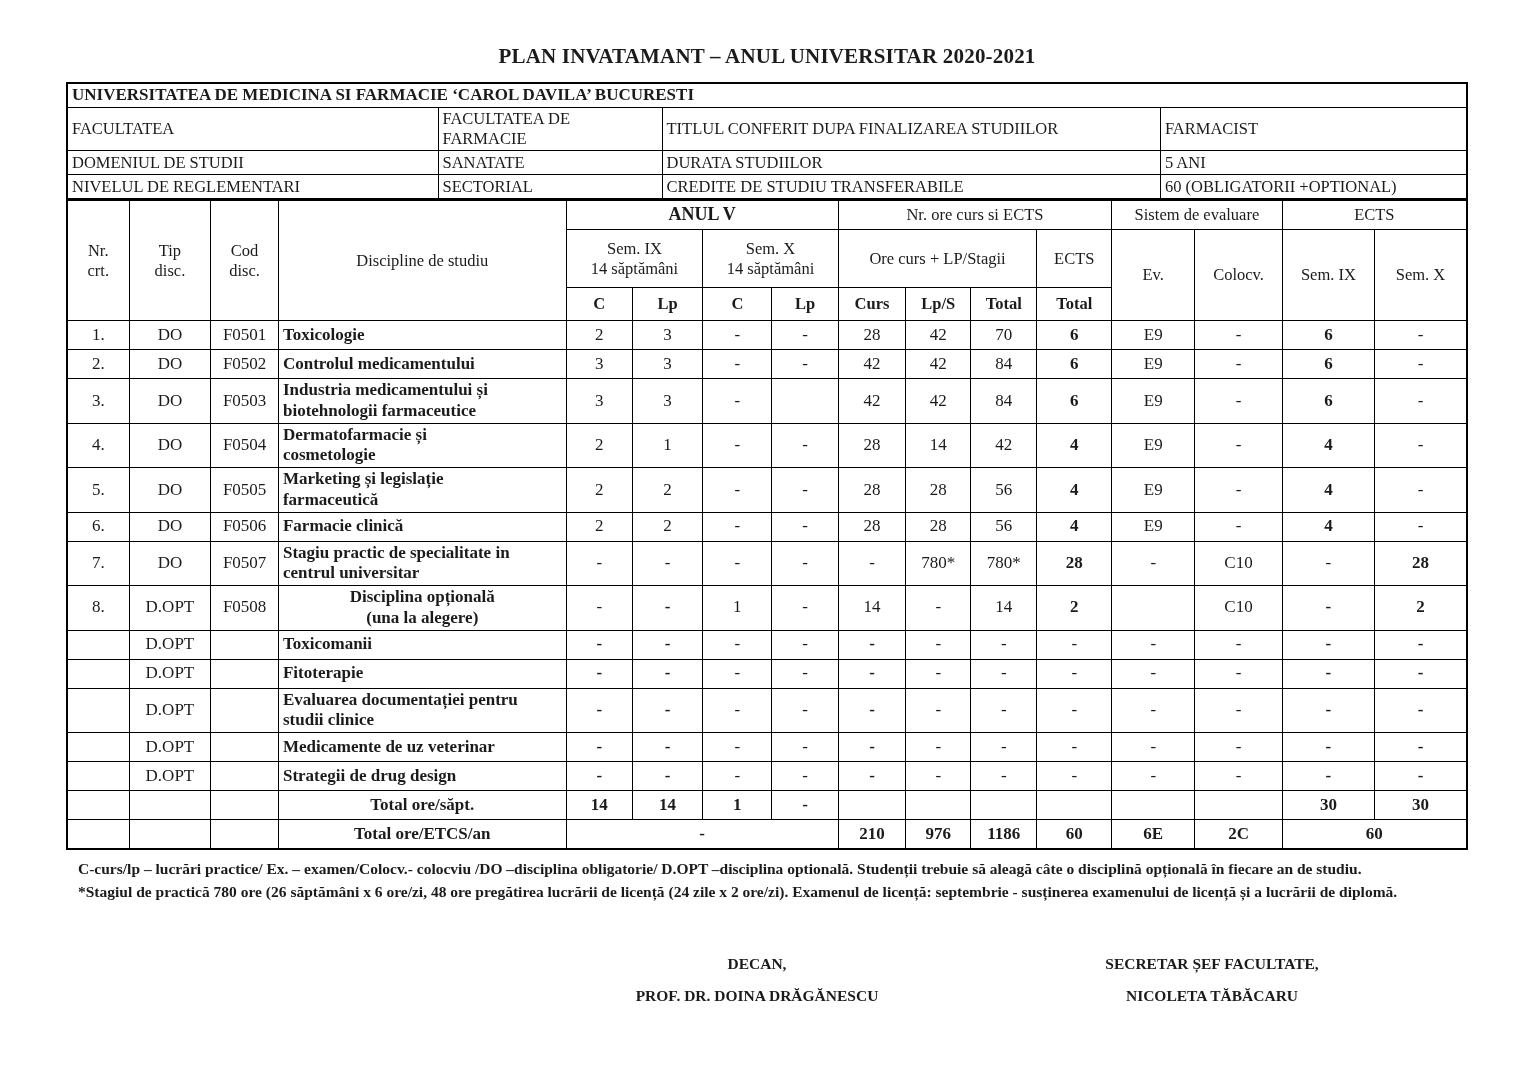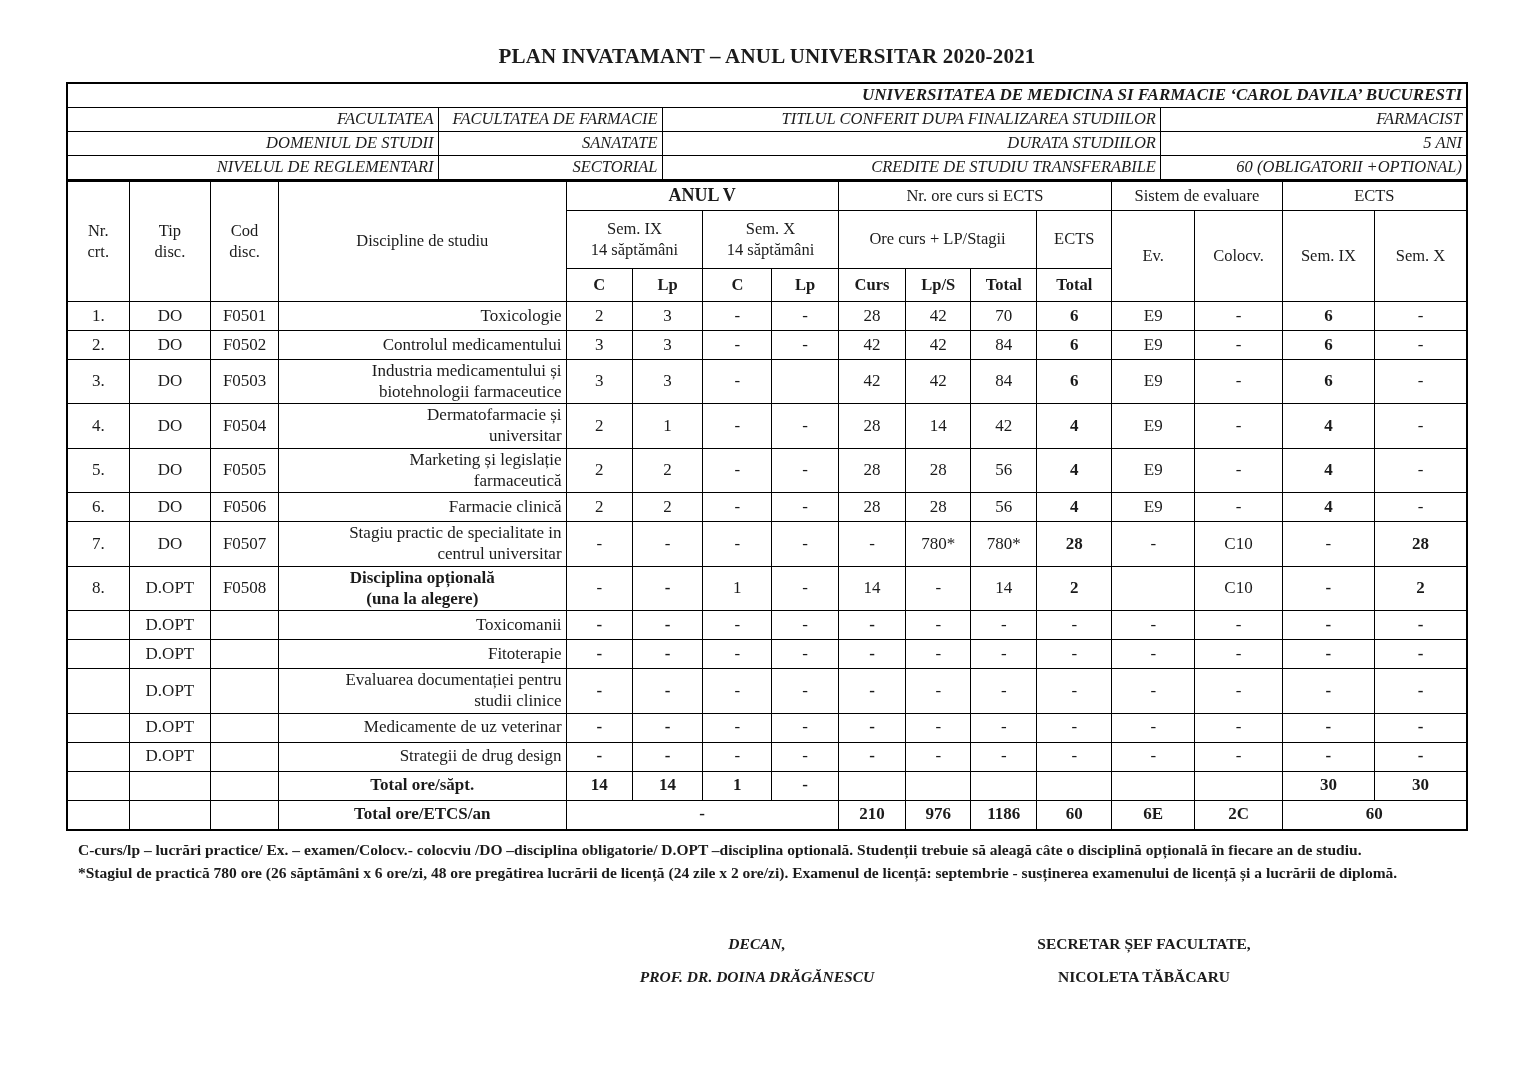--- a/index.html
+++ b/index.html
@@ -22,36 +22,36 @@
   table.info-table{border:2px solid #000;}
   table.main-table{border:2px solid #000;margin-top:-1px;}
   td,th{
     border:1px solid #000;
     padding:1px 4px;
     font-size:16.5px;
     line-height:1.22;
     vertical-align:middle;
     overflow:hidden;
   }
-  .info-table td{text-align:right;height:21px;font-style:italic;}
+  .info-table td{text-align:left;height:21px;}
   .info-table .uni{font-weight:bold;font-size:17px;}
   .main-table th{font-weight:normal;text-align:center;padding:1px 3px;}
   .main-table td{text-align:center;height:26px;font-size:17px;}
-  .main-table td.disc{text-align:right;}
+  .main-table td.disc{text-align:left;font-weight:bold;}
   .b{font-weight:bold !important;}
   .big{font-size:18px;}
   .pre{white-space:pre-line;}
   .hdr-sub th{height:30px;font-weight:bold;}
   .hdr-top th{height:26px;}
   .footnotes{margin-top:7px;font-size:15.5px;line-height:1.5;padding-left:12px;font-weight:bold;}
   .signatures{position:relative;height:90px;margin-top:44px;font-weight:bold;font-size:15.5px;}
   .sig{position:absolute;text-align:center;transform:translateX(-50%);line-height:2.1;white-space:nowrap;}
   .sig1{left:295px;}
-  .sig2{left:691px;font-style:italic;}
-  .sig3{left:1078px;}
+  .sig2{left:691px;}
+  .sig3{left:1146px;}
 </style>
 </head>
 <body>
 
 <div class="page">
   <div class="content">
 
     <div class="doc-title">PLAN INVATAMANT – ANUL UNIVERSITAR 2020-2021</div>
 
     <table class="info-table">
@@ -196,21 +196,21 @@
             <td>E9</td>
             <td>-</td>
             <td class="b">6</td>
             <td>-</td>
           </tr>
           <tr>
             <td>4.</td>
             <td>DO</td>
             <td>F0504</td>
             <td class="disc pre">Dermatofarmacie și
-universitar</td>
+cosmetologie</td>
             <td>2</td>
             <td>1</td>
             <td>-</td>
             <td>-</td>
             <td>28</td>
             <td>14</td>
             <td>42</td>
             <td class="b">4</td>
             <td>E9</td>
             <td>-</td>

